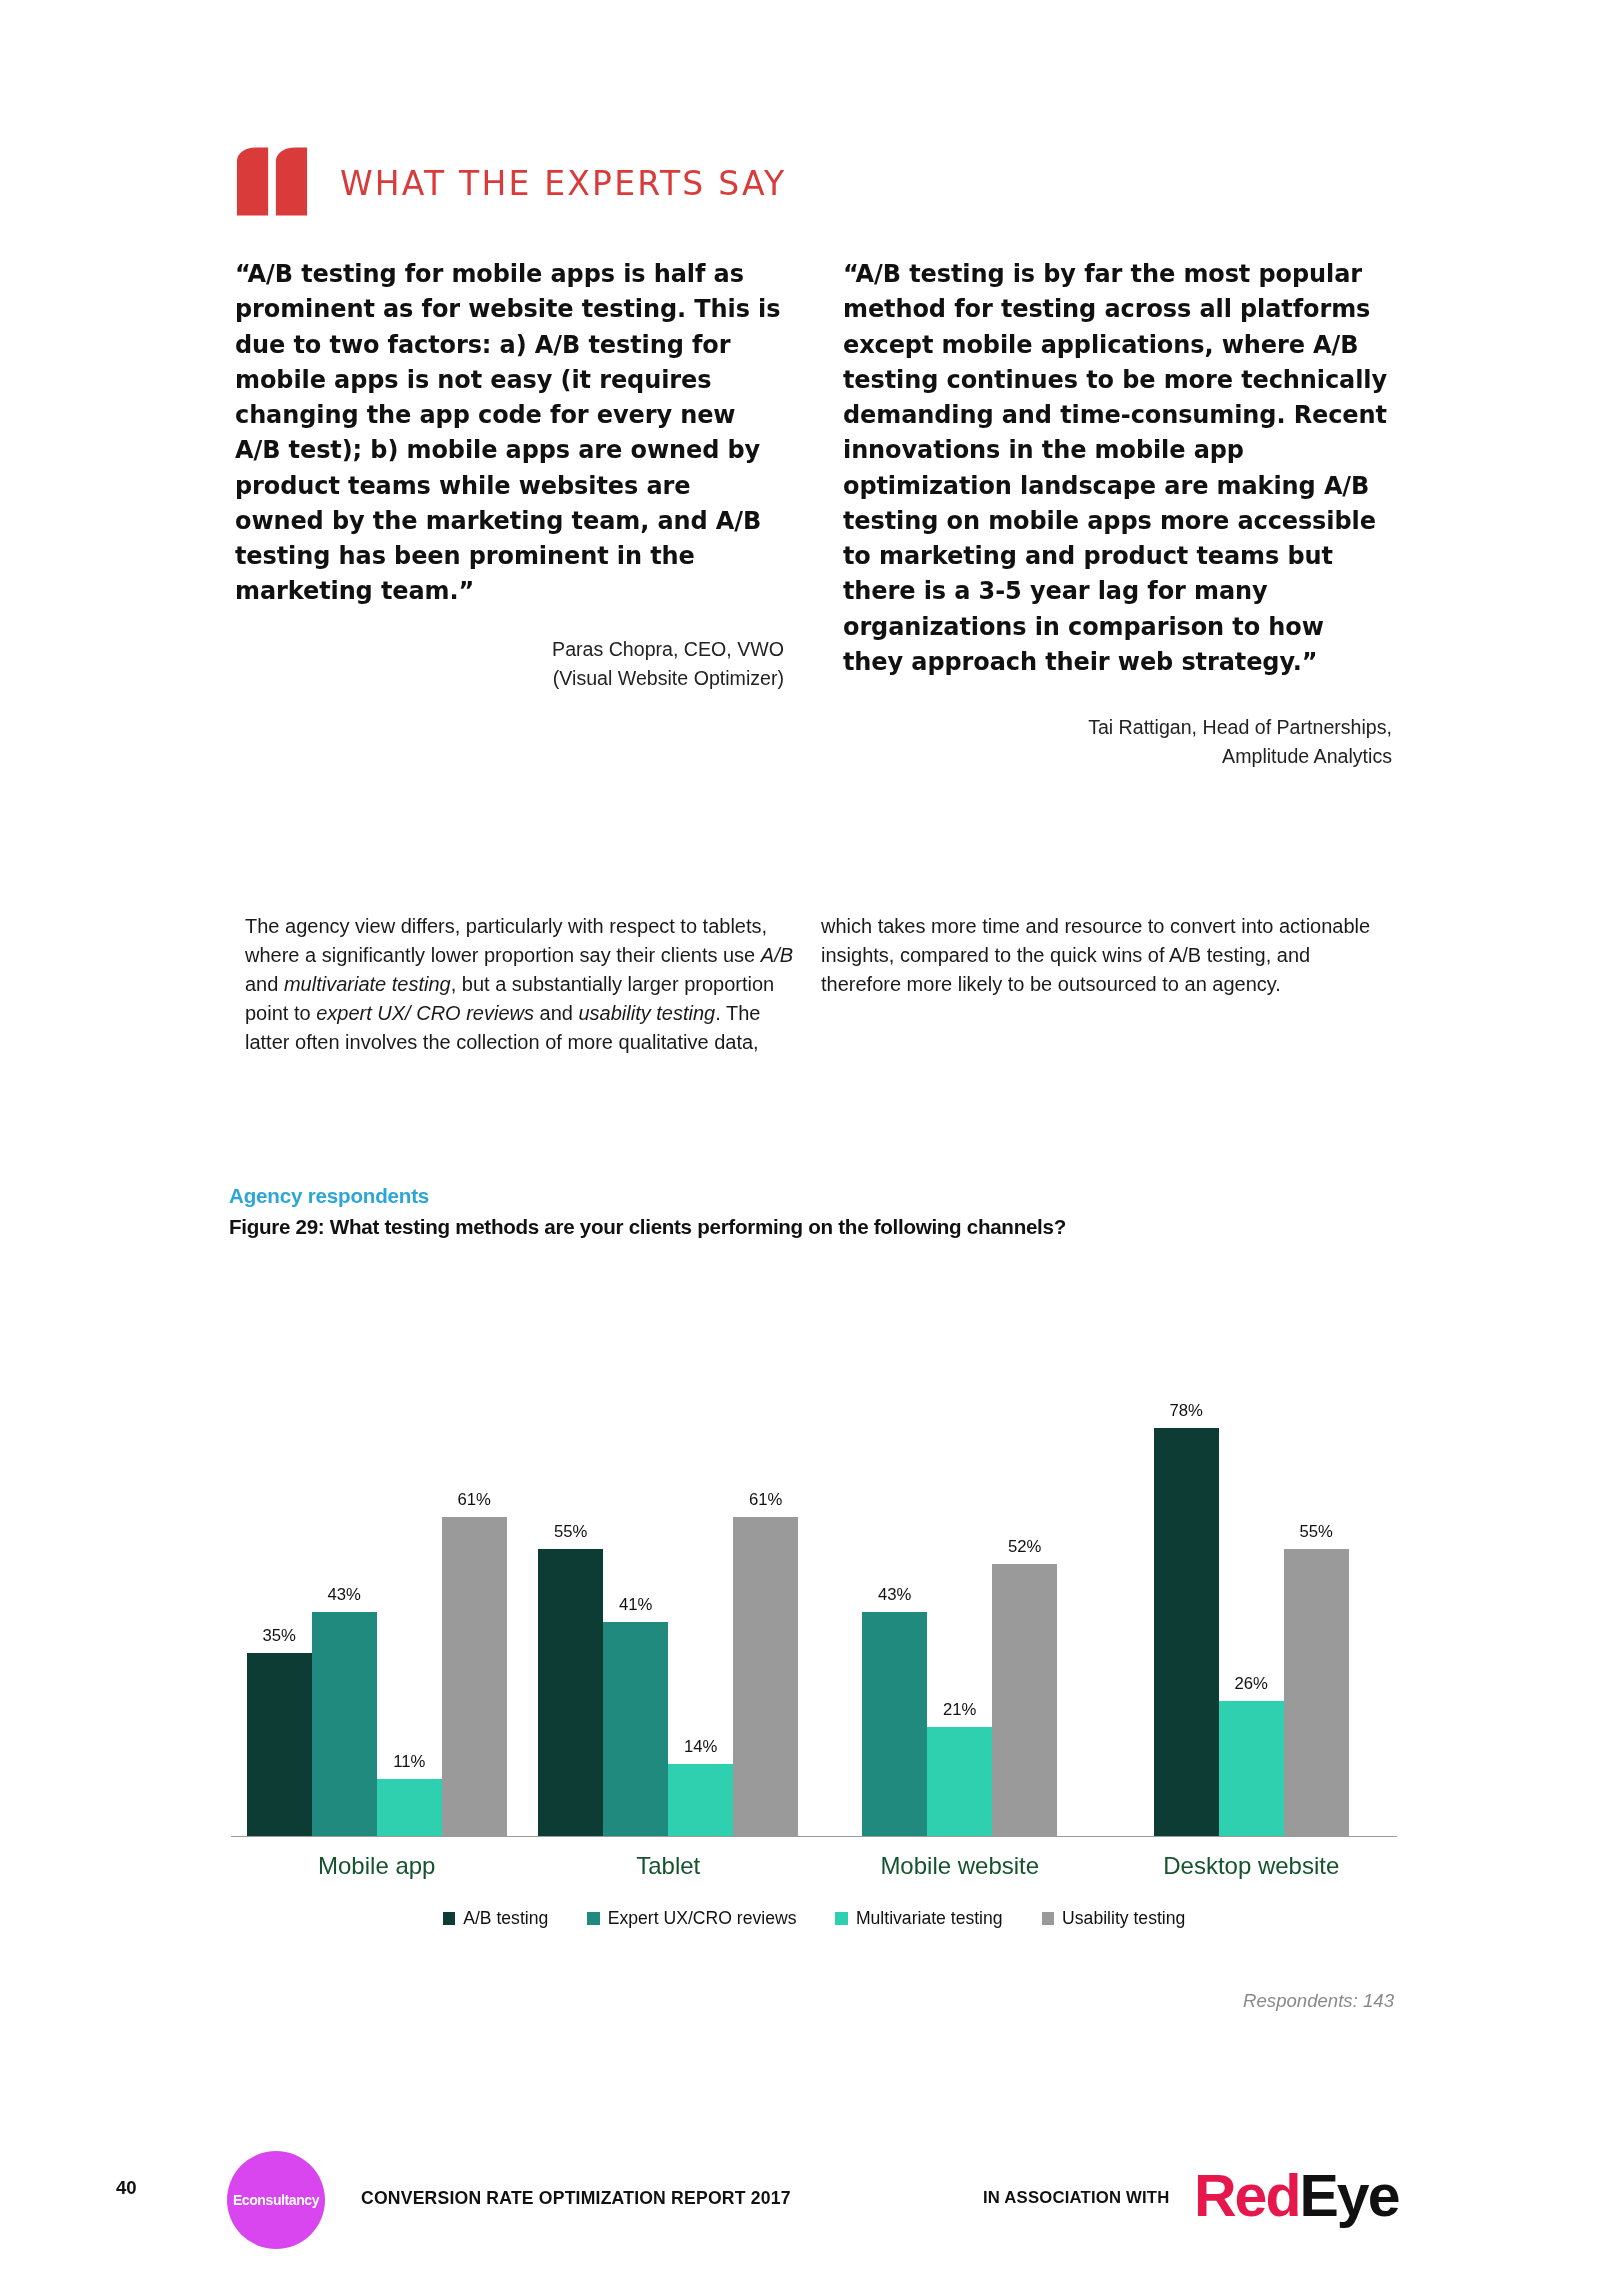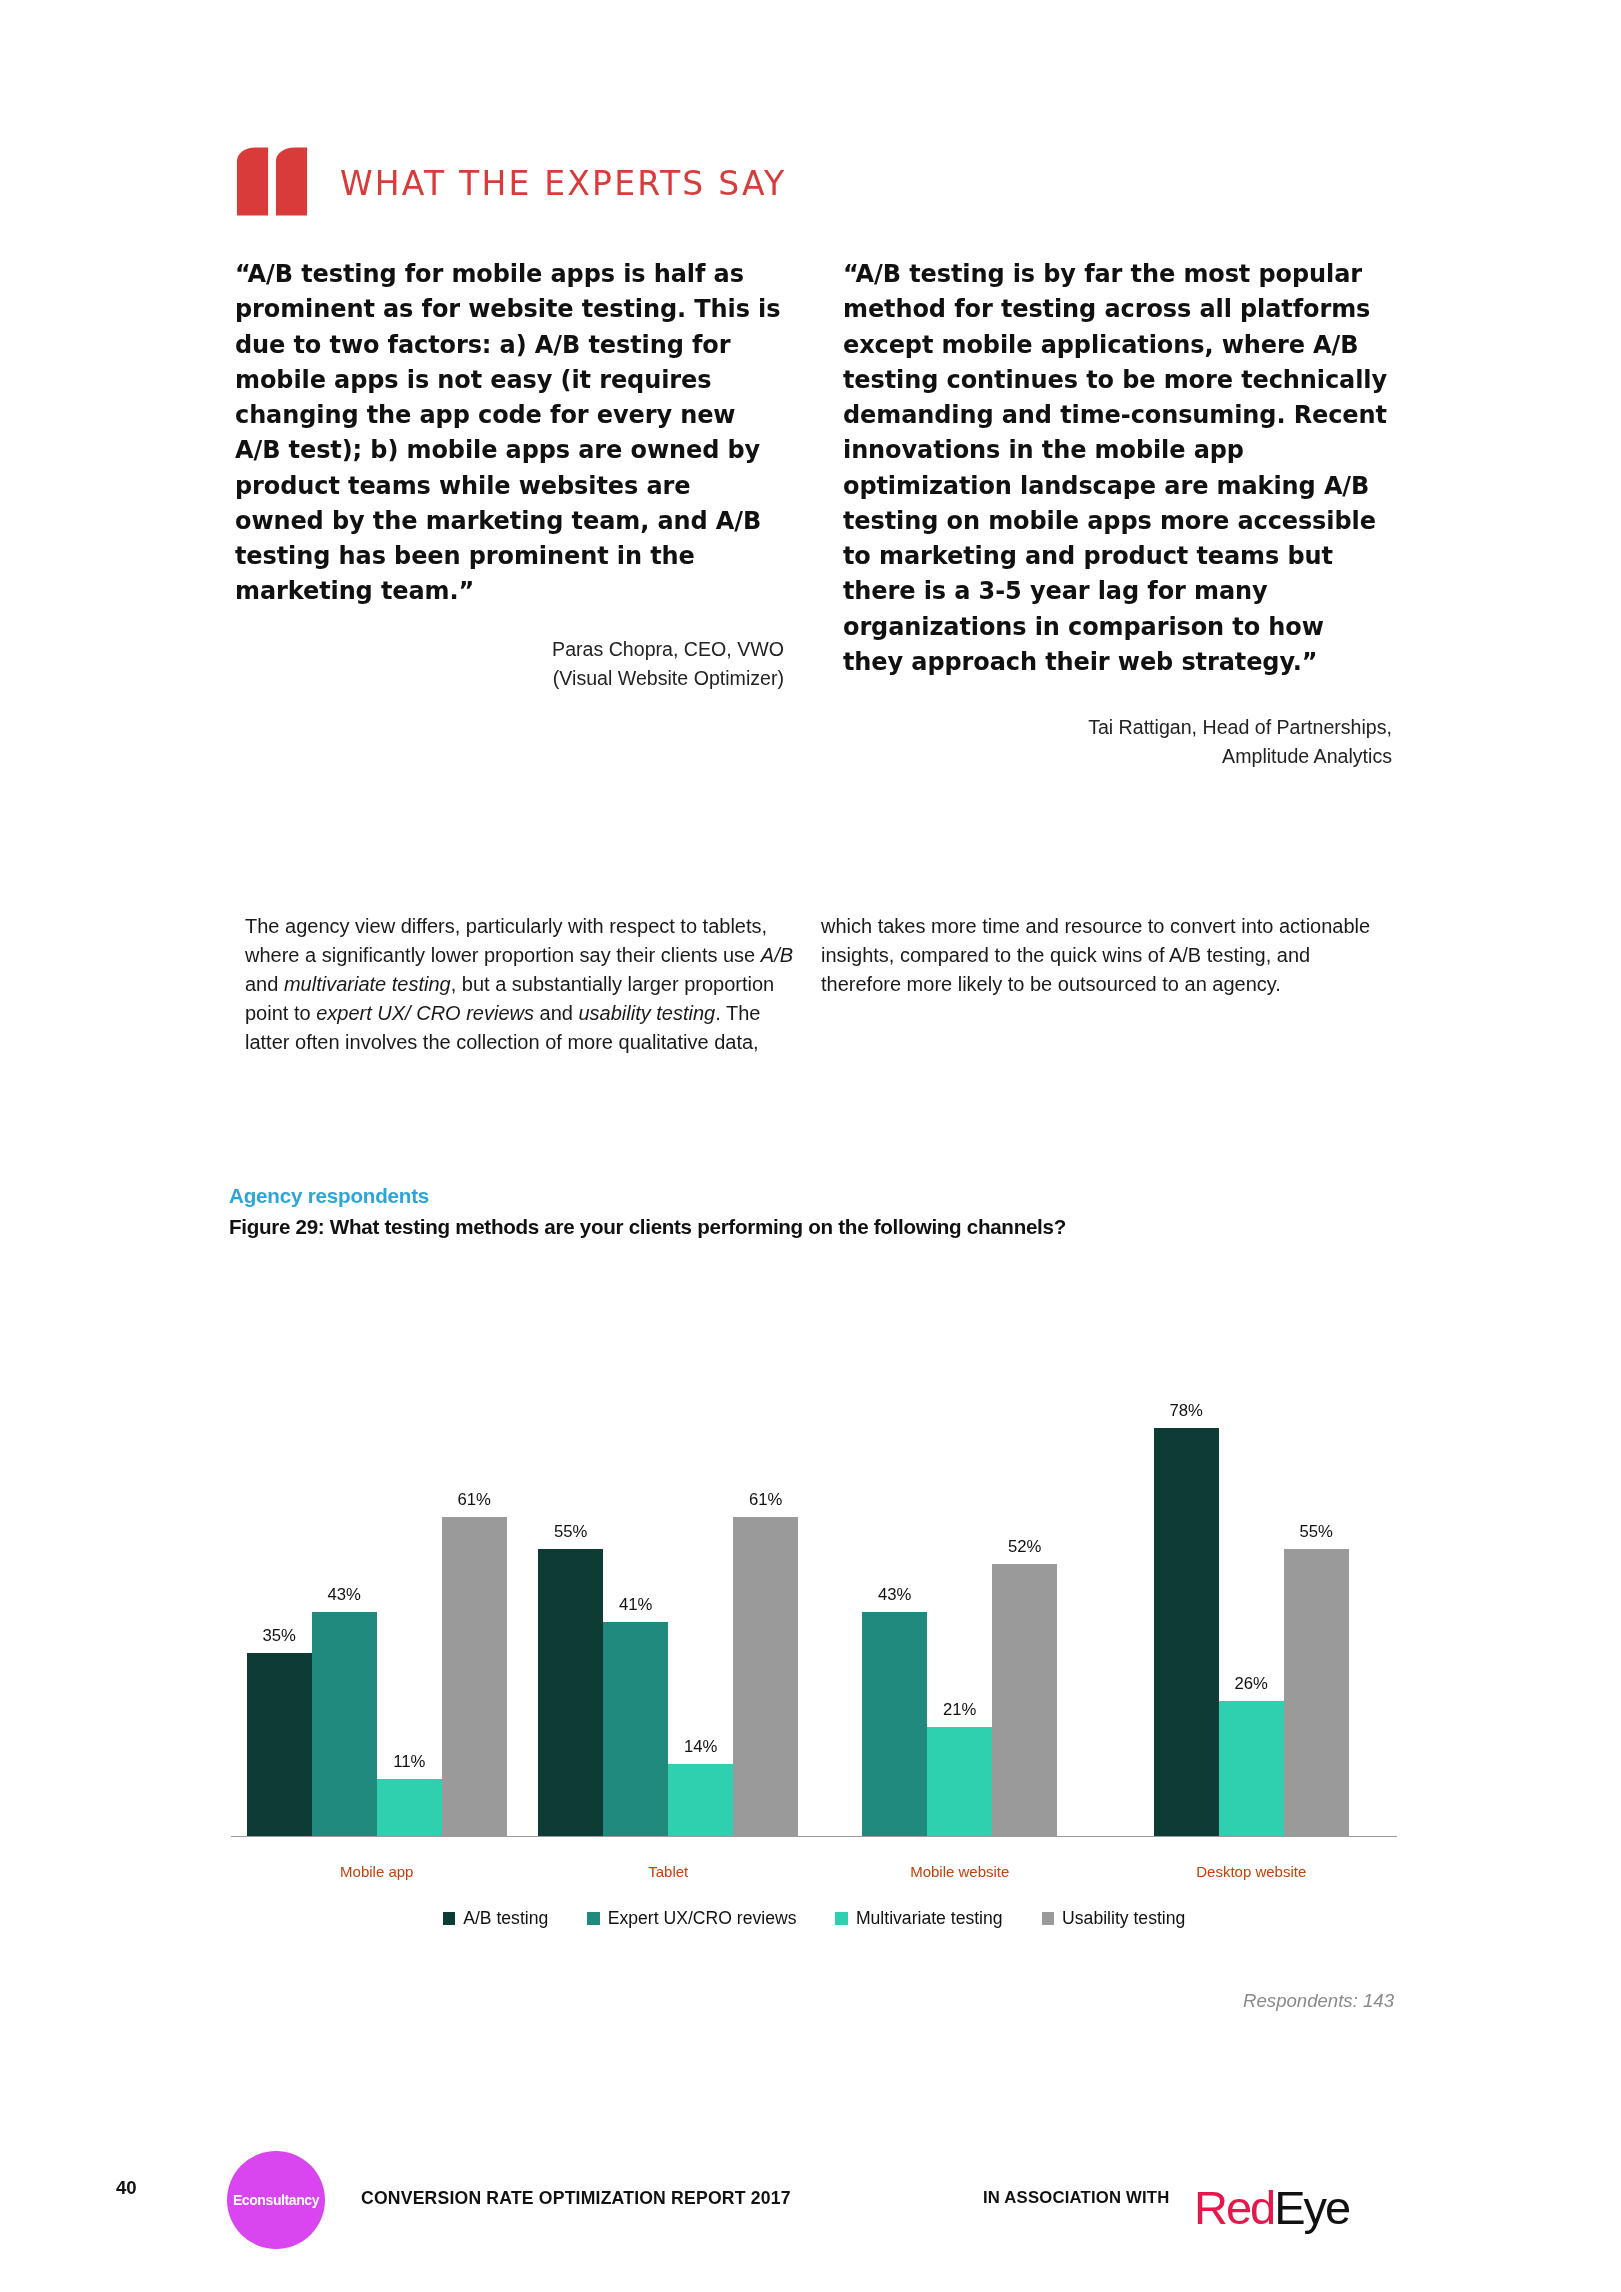--- a/index.html
+++ b/index.html
@@ -60,21 +60,21 @@
   .axis{position:absolute;left:0;right:0;bottom:94px;height:1px;background:#9a9a9a;}
   .groups{position:absolute;left:0;right:0;top:0;bottom:94px;display:flex;}
   .grp{flex:1;display:flex;align-items:flex-end;justify-content:center;gap:0;position:relative;}
   .bar-wrap{width:65px;display:flex;flex-direction:column;align-items:center;justify-content:flex-end;height:100%;}
   .bar-lbl{
     font-size:16.7px;color:#111;font-family:"Liberation Sans",sans-serif;
     margin-bottom:6.9px;white-space:nowrap;
   }
   .bar{width:100%;}
   .xlabels{position:absolute;left:0;right:0;bottom:51px;display:flex;}
-  .xlabel{flex:1;text-align:center;font-size:15px;color:#c2410c;
+  .xlabel{flex:1;text-align:center;font-size:24px;color:#14532d;
     font-family:"Liberation Sans",sans-serif;}
   .legend{position:absolute;left:0;right:0;bottom:2px;display:flex;
     justify-content:center;align-items:center;gap:39px;}
   .lg{display:flex;align-items:center;gap:7.8px;font-size:17.6px;color:#111;
     font-family:"Liberation Sans",sans-serif;white-space:nowrap;}
   .sw{width:12.7px;height:12.7px;display:inline-block;}
 
   .resp{
     position:absolute;right:227px;top:1990px;
     font-style:italic;font-size:18.6px;color:#8a8a8a;
@@ -88,21 +88,21 @@
   .econ-badge{
     position:absolute;left:227px;top:0px;width:98px;height:98px;border-radius:50%;
     background:#d946ef;display:flex;align-items:center;justify-content:center;
   }
   .econ-badge span{color:#fff;font-size:14px;font-weight:bold;letter-spacing:-0.4px;
     font-family:"Liberation Sans",sans-serif;}
   .foot-title{position:absolute;left:361px;top:37px;font-size:17.6px;font-weight:bold;
     color:#111;letter-spacing:0.2px;font-family:"Liberation Sans",sans-serif;}
   .assoc{position:absolute;left:983px;top:37px;font-size:16.7px;font-weight:bold;
     color:#111;letter-spacing:0.2px;font-family:"Liberation Sans",sans-serif;}
-  .redeye{position:absolute;left:1194px;top:29px;font-size:47px;font-weight:normal;
+  .redeye{position:absolute;left:1194px;top:11px;font-size:59px;font-weight:bold;
     letter-spacing:-2px;font-family:"Liberation Sans",sans-serif;}
   .redeye .r{color:#e5174b;}
   .redeye .e{color:#111;}
 </style>
 </head>
 <body>
 
 <div class="page">
 
   <div class="hdr">

